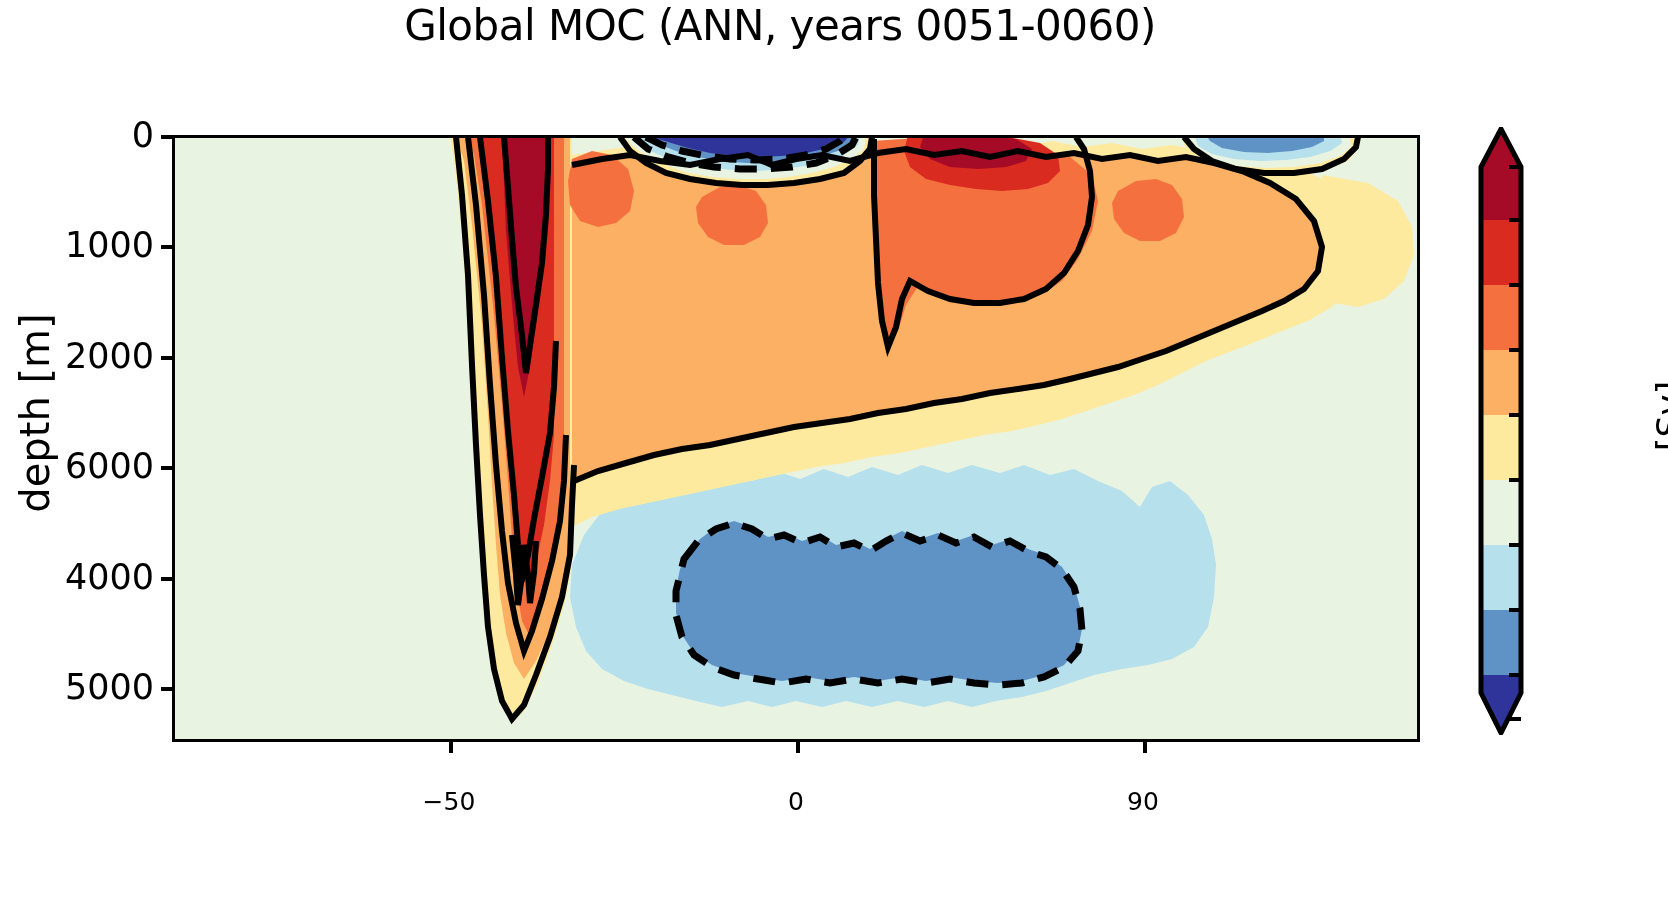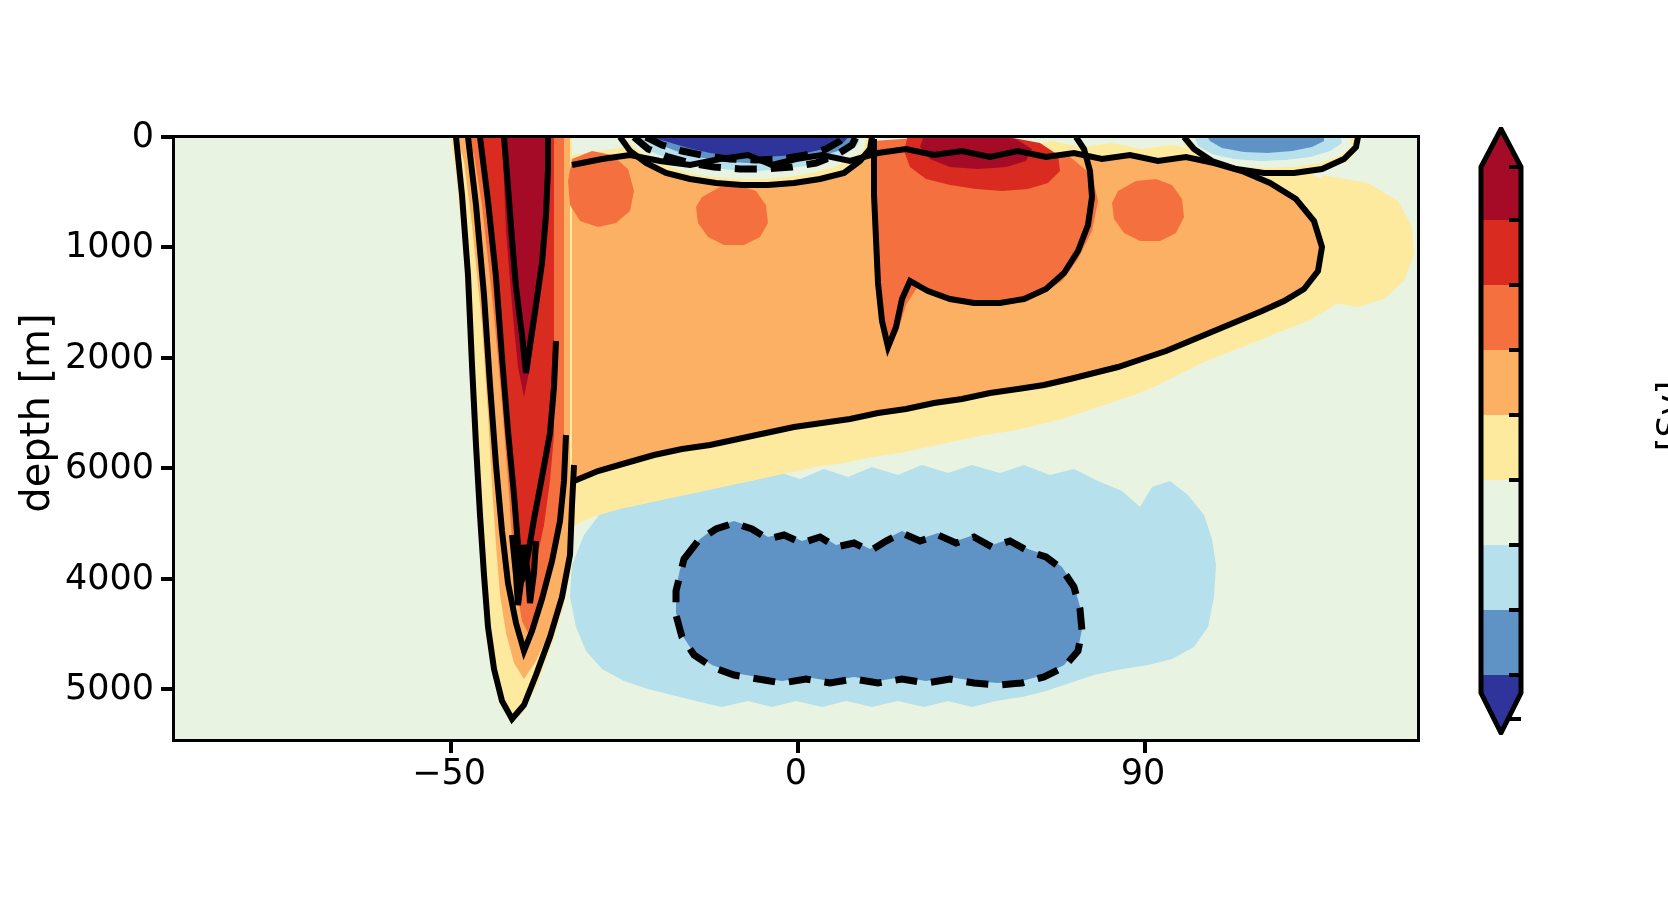--- a/index.html
+++ b/index.html
@@ -79,24 +79,25 @@
   .xtick-mark { bottom: -11px; width: 3.5px; height: 11px; }
   .xlabels {
     position: absolute;
     left: 172px;
     top: 752px;
     width: 1248px;
     height: 50px;
   }
   .xlabels span {
     position: absolute;
-    font-size: 35px;
+    font-size: 25px;
     color: #000;
     transform: translateX(-50%);
     white-space: nowrap;
+    margin-top: 35px;
   }
   .axis-title-x {
     position: absolute;
     left: 172px;
     top: 800px;
     width: 1248px;
     text-align: center;
     font-size: 40px;
     color: #000;
   }
@@ -142,20 +143,21 @@
     color: #000;
     transform: rotate(-90deg);
   }
 </style>
 </head>
 <body>
 
 <div id="figure">
 
   <div class="title-block">
+    <div class="title-line1">Global MOC (ANN, years 0051-0060)</div>
   </div>
 
   <div class="ylabels">
     <span style="top:135px">0</span>
     <span style="top:245px">1000</span>
     <span style="top:356px">2000</span>
     <span style="top:466px">6000</span>
     <span style="top:577px">4000</span>
     <span style="top:687px">5000</span>
   </div>

